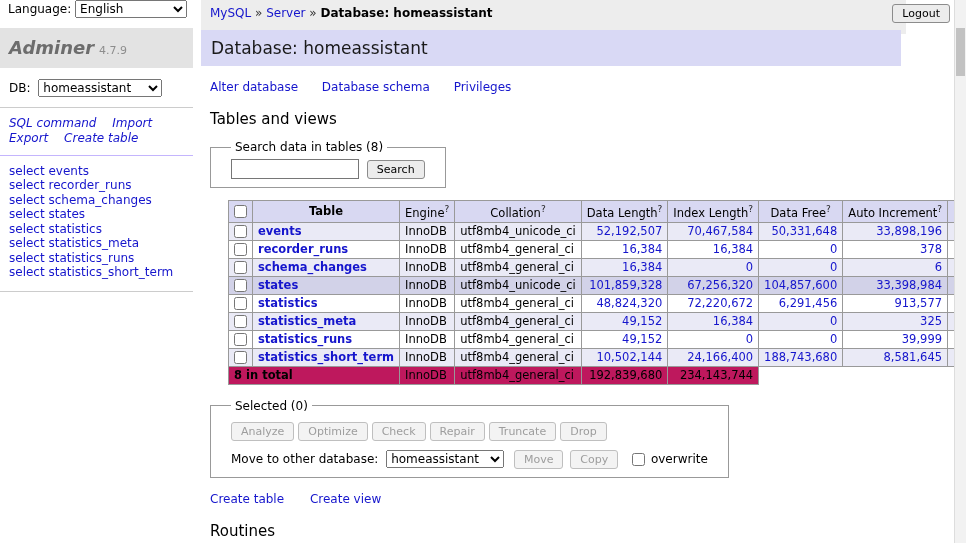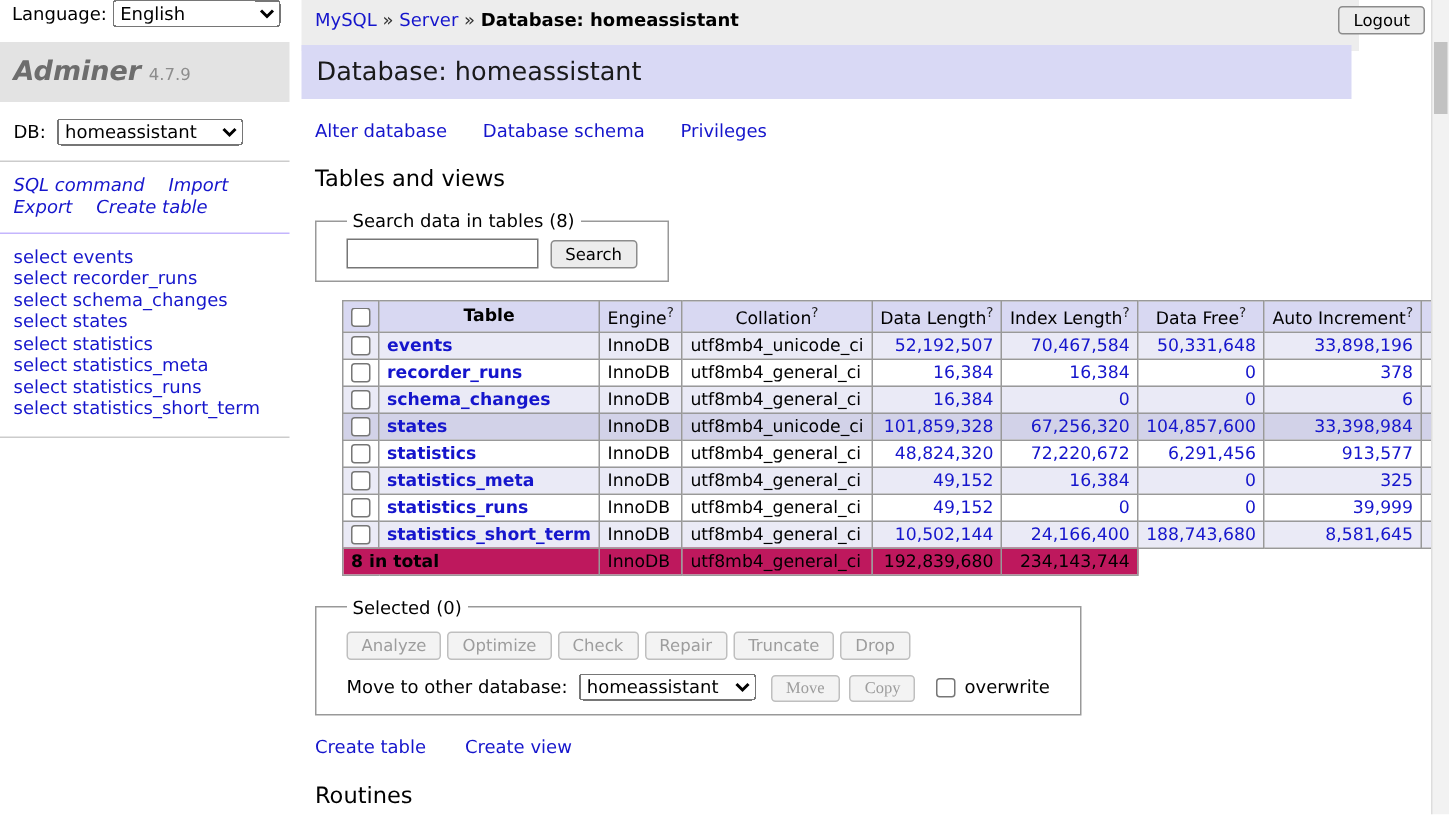--- a/index.html
+++ b/index.html
@@ -80,21 +80,21 @@
   .grid tr.shaded td { background: var(--row-stripe-bg, #eaeaf6); }
   .grid tr.hl td { background: var(--row-hl-bg, #d2d2e8); }
   .grid tr.total td { background: #be185d; }
   .grid td.total-name { font-weight: bold; }
 
   .selected-box { margin-top: 14px; min-width: 400px; }
   .selected-box .row { margin-top: 4px; }
   .selected-box .row.buttons button { margin-right: 4px; }
   .selected-box .row.move { margin-top: 9px; }
   .selected-box .row.move select { width: 118px; margin: 0 6px 0 4px; }
-  .selected-box .row.move button { margin-right: 3px; font-family: Liberation Serif, serif; }
+  .selected-box .row.move button { margin-right: 3px; }
   label.ovw { margin-left: 5px; }
 
   .create-links { margin: 14px 0 0; }
   .create-links a { margin-right: 22px; }
 </style>
 </head>
 <body>
 
 <div class="lang">
   <span>Language:</span>

